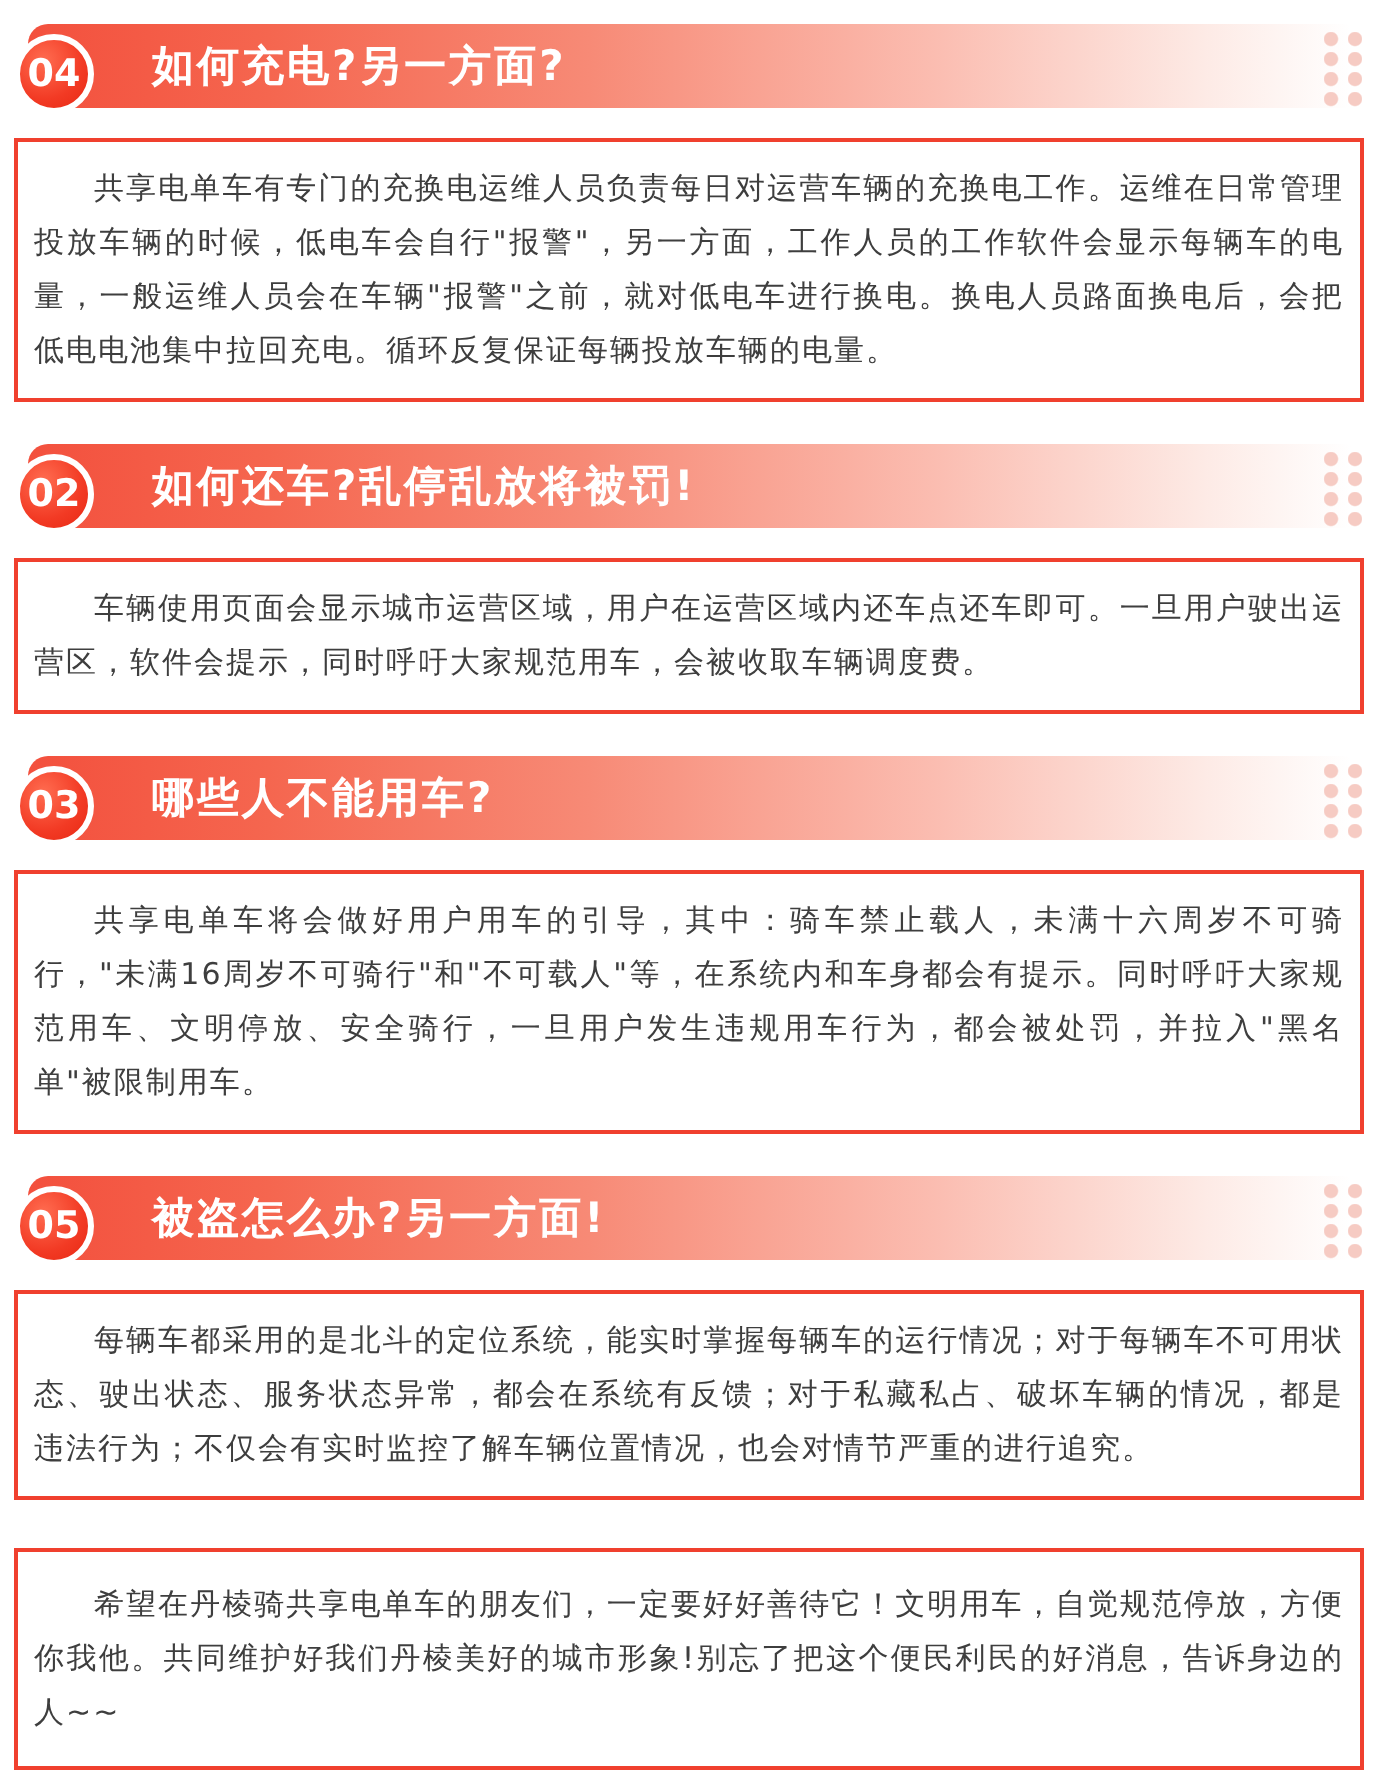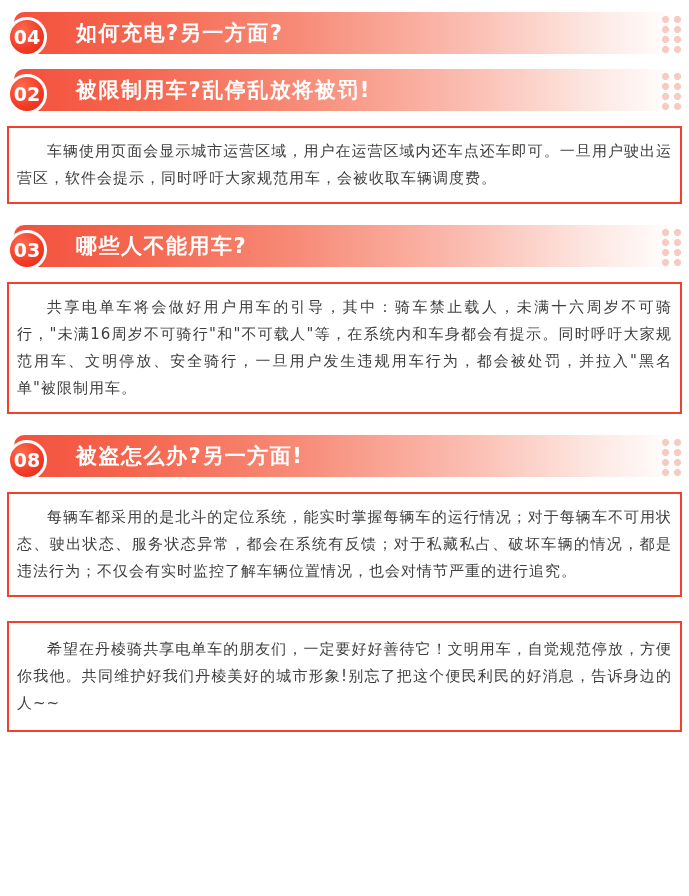--- a/index.html
+++ b/index.html
@@ -60,26 +60,29 @@
   <section>
     <div class="sec-header">
       <div class="bar">
         <div class="title">如何充电?另一方面?</div>
       </div>
       <div class="badge">
         <span>04</span>
       </div>
       <div class="dots"></div>
     </div>
+    <div class="box">
+      <p>共享电单车有专门的充换电运维人员负责每日对运营车辆的充换电工作。运维在日常管理投放车辆的时候，低电车会自行"报警"，另一方面，工作人员的工作软件会显示每辆车的电量，一般运维人员会在车辆"报警"之前，就对低电车进行换电。换电人员路面换电后，会把低电电池集中拉回充电。循环反复保证每辆投放车辆的电量。</p>
+    </div>
   </section>
 
   <section>
     <div class="sec-header">
       <div class="bar">
-        <div class="title">被限制用车?乱停乱放将被罚!</div>
+        <div class="title">如何还车?乱停乱放将被罚!</div>
       </div>
       <div class="badge">
         <span>02</span>
       </div>
       <div class="dots"></div>
     </div>
     <div class="box">
       <p>车辆使用页面会显示城市运营区域，用户在运营区域内还车点还车即可。一旦用户驶出运营区，软件会提示，同时呼吁大家规范用车，会被收取车辆调度费。</p>
     </div>
   </section>
@@ -98,21 +101,21 @@
       <p>共享电单车将会做好用户用车的引导，其中：骑车禁止载人，未满十六周岁不可骑行，"未满16周岁不可骑行"和"不可载人"等，在系统内和车身都会有提示。同时呼吁大家规范用车、文明停放、安全骑行，一旦用户发生违规用车行为，都会被处罚，并拉入"黑名单"被限制用车。</p>
     </div>
   </section>
 
   <section>
     <div class="sec-header">
       <div class="bar">
         <div class="title">被盗怎么办?另一方面!</div>
       </div>
       <div class="badge">
-        <span>08</span>
+        <span>05</span>
       </div>
       <div class="dots"></div>
     </div>
     <div class="box last-section">
       <p>每辆车都采用的是北斗的定位系统，能实时掌握每辆车的运行情况；对于每辆车不可用状态、驶出状态、服务状态异常，都会在系统有反馈；对于私藏私占、破坏车辆的情况，都是违法行为；不仅会有实时监控了解车辆位置情况，也会对情节严重的进行追究。</p>
     </div>
   </section>
 
   <div class="box closing">
     <p>希望在丹棱骑共享电单车的朋友们，一定要好好善待它！文明用车，自觉规范停放，方便你我他。共同维护好我们丹棱美好的城市形象!别忘了把这个便民利民的好消息，告诉身边的人~~</p>

